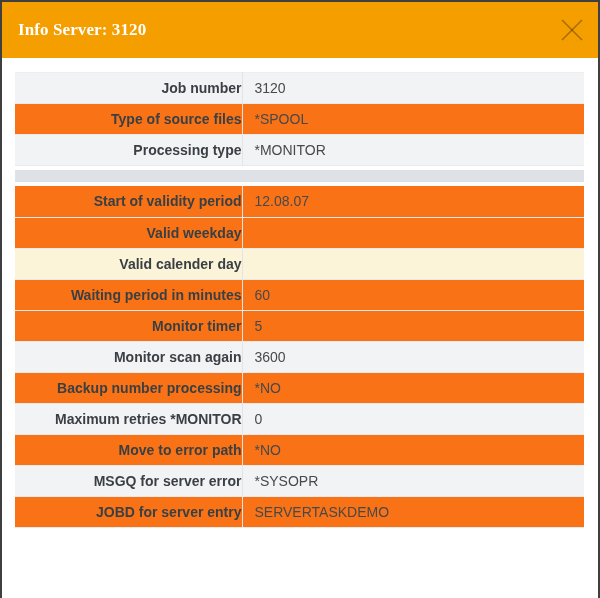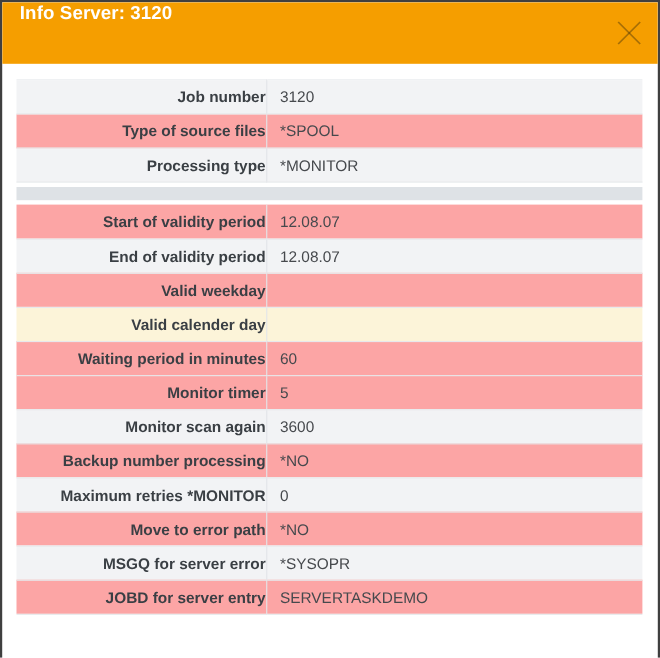--- a/index.html
+++ b/index.html
@@ -14,21 +14,23 @@
     border-left: 2px solid var(--border-dark, #3f3f3f);
     border-top: 2px solid var(--border-dark, #3f3f3f);
     border-right: 2px solid var(--border-dark, #3f3f3f);
     overflow: hidden;
   }
   .modal-header {
     position: relative;
     height: 56px;
     background: var(--orange, #F59E00);
     display: flex;
+    align-items: center;
     padding-left: 16px;
+    font-family: Liberation Serif, serif;
   }
   .modal-title {
     color: #ffffff;
     font-size: 17px;
     font-weight: 600;
     letter-spacing: 0.1px;
   }
   .close-btn {
     position: absolute;
     right: 10px; top: 50%;
@@ -62,21 +64,21 @@
     color: #3a3f44;
     border-right: 1px solid #e1e4e8;
     text-align: right;
   }
   td.value {
     padding-left: 12px;
     font-weight: 400;
     color: #46494d;
   }
   tr.row-gray td { background: var(--row-gray, #F2F3F5); }
-  tr.row-white td { background: #fca5a5; }
+  tr.row-white td { background: #f97316; }
   tr.row-highlight td { background: var(--row-highlight, #FCF4D9); }
   tr.separator td {
     height: 20px;
     padding: 0;
     border: none;
     background: #ffffff;
   }
   .sep-band {
     height: 12px;
     margin: 4px 0;
@@ -115,24 +117,20 @@
           </tr>
           <tr class="separator">
             <td colspan="2">
               <div class="sep-band"></div>
             </td>
           </tr>
           <tr class="row-white">
             <td class="label">Start of validity period</td>
             <td class="value">12.08.07</td>
           </tr>
-          <tr class="row-gray">
-            <td class="label">End of validity period</td>
-            <td class="value">12.08.07</td>
-          </tr>
           <tr class="row-white">
             <td class="label">Valid weekday</td>
             <td class="value"></td>
           </tr>
           <tr class="row-highlight">
             <td class="label">Valid calender day</td>
             <td class="value"></td>
           </tr>
           <tr class="row-white">
             <td class="label">Waiting period in minutes</td>

